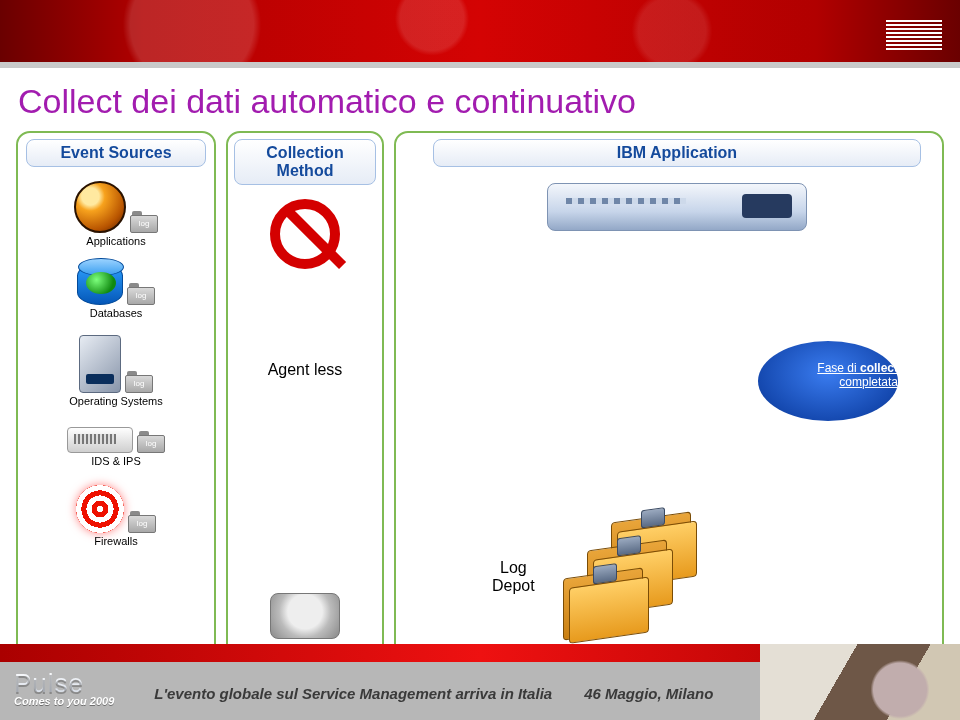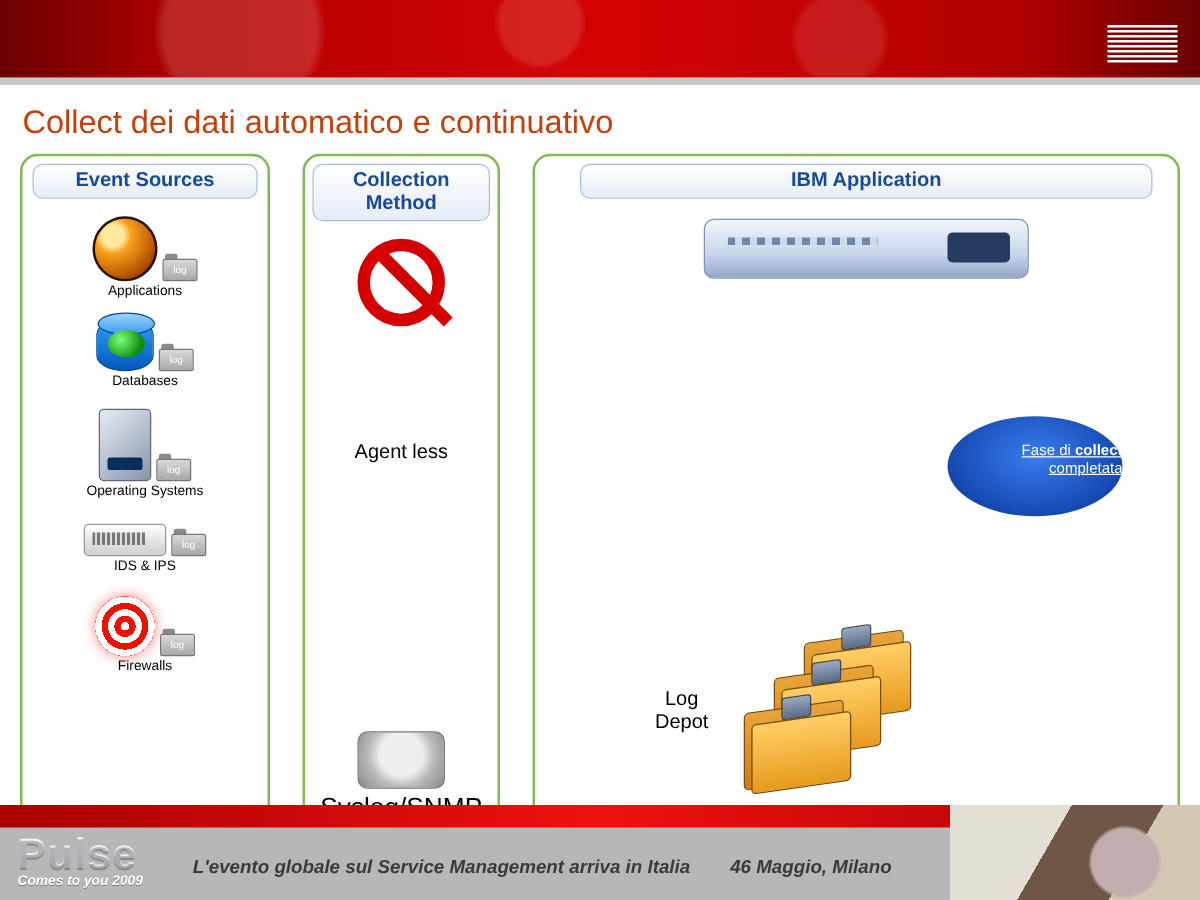--- a/index.html
+++ b/index.html
@@ -22,25 +22,25 @@
   }
   .ibm-logo {
     position: absolute; right: 18px; top: 20px;
     display: flex; flex-direction: column; gap: 2px;
   }
   .ibm-logo .bar { width: 56px; height: 2px; background: #fff; }
   .banner-tail { height: 6px; background: #c9c9c9; }
 
   
   .title {
-    font-size: 26px; color: #c2410c; padding: 14px 18px 10px;
-  }
-
-  
-  .cols { display: flex; gap: 26px; padding: 0 16px; }
+    font-size: 34px; color: #a21caf; padding: 14px 18px 10px;
+  }
+
+  
+  .cols { display: flex; gap: 10px; padding: 0 16px; }
   .col {
     border: 2px solid #7fba53; border-radius: 14px; background: #fff;
     display: flex; flex-direction: column; align-items: center;
     padding-bottom: 10px;
   }
   .col1 { width: 200px; min-height: 536px; }
   .col2 { width: 158px; min-height: 536px; }
   .col3 { flex: 1; min-height: 536px; padding-left: 16px; }
 
   .col-head {
@@ -148,21 +148,21 @@
   .footer {
     position:absolute; left:0; right:0; bottom:0; height:76px;
     background: #b7b7b7;
     display:flex; align-items:center;
   }
   .redstrip { position:absolute; left:0; right:0; top:0; height:18px; background:linear-gradient(90deg,#a00,#e11,#a00); }
   .pulse {
     position:relative; margin-left:14px; margin-top:10px;
     font-family: Arial Black, Arial, sans-serif;
   }
-  .pulse .word { font-size:34px; font-weight:700; letter-spacing:1px; background:linear-gradient(#fff,#cfd7e4); -webkit-background-clip:text; background-clip:text; color:transparent; text-shadow:0 2px 0 rgba(0,0,0,.25); }
+  .pulse .word { font-size:26px; font-weight:400; letter-spacing:1px; background:linear-gradient(#fff,#cfd7e4); -webkit-background-clip:text; background-clip:text; color:transparent; text-shadow:0 2px 0 rgba(0,0,0,.25); }
   .pulse .sub { font-size:11px; font-style:italic; font-weight:bold; color:#fff; margin-top:-4px; text-shadow:0 1px 0 rgba(0,0,0,.4); }
   .tagline { margin-left:40px; margin-top:22px; font-style:italic; font-weight:bold; font-size:15px; color:#3a3a3a; }
   .date { margin-left:32px; margin-top:22px; font-style:italic; font-weight:bold; font-size:15px; color:#3a3a3a; }
   .footimg {
     position:absolute; right:0; bottom:0; width:200px; height:76px;
     background:
       radial-gradient(circle at 70% 60%, #caa 0 18%, transparent 20%),
       linear-gradient(120deg,#e7dfce 0 40%,#7b553a 40% 70%,#d8c6a6 70% 100%);
     filter: saturate(.6);
   }

